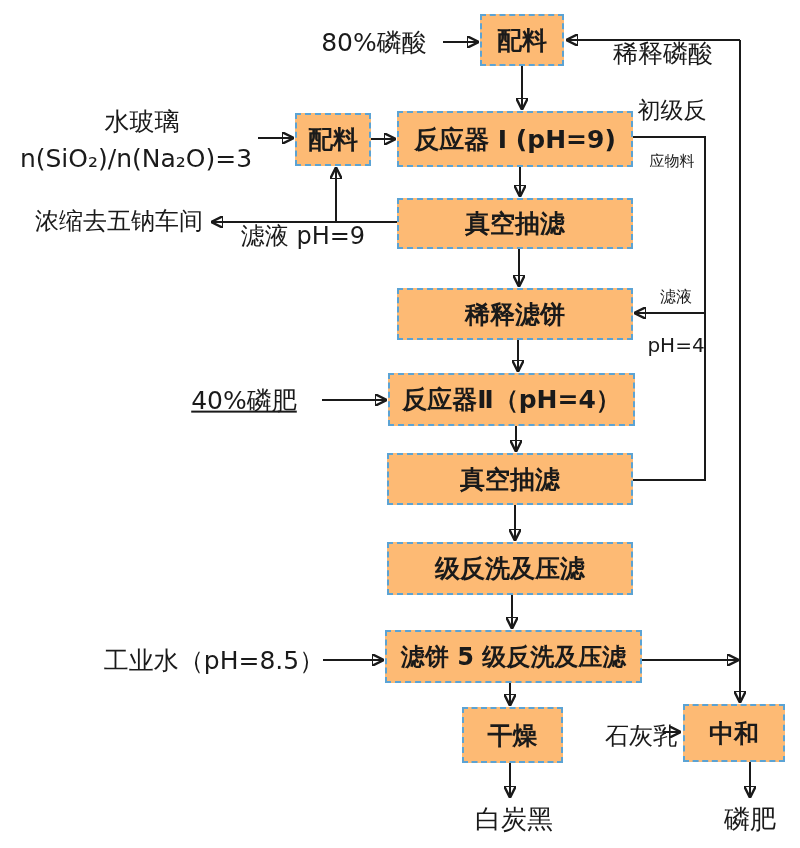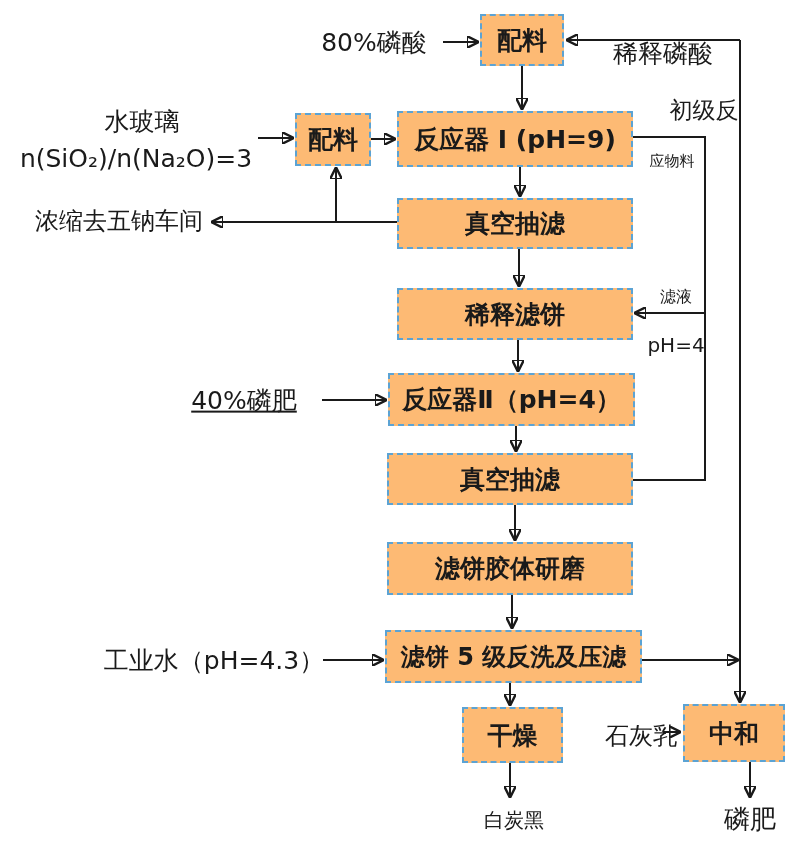--- a/index.html
+++ b/index.html
@@ -53,30 +53,30 @@
   .n-vac2        { left: 387px; top: 453px; width: 246px; height: 52px; }
   .n-mill        { left: 387px; top: 542px; width: 246px; height: 53px; }
   .n-backwash    { left: 385px; top: 630px; width: 257px; height: 53px; font-size: 24px; }
   .n-dry         { left: 462px; top: 707px; width: 101px; height: 56px; }
   .n-neutral     { left: 683px; top: 704px; width: 102px; height: 58px; }
   
   .t-acid80      { left: 374px; top: 43px; }
   .t-dilacid     { left: 663px; top: 27px; margin-top: 27px; }
   .t-waterglass  { left: 142px; top: 122px; }
   .t-ratio       { left: 136px; top: 159px; }
-  .t-primary1    { left: 672px; top: 110px; font-size: 23px; margin-left: 32px; }
+  .t-primary1    { left: 672px; top: 110px; font-size: 23px; }
   .t-primary2    { left: 672px; top: 162px; font-size: 15px; }
   .t-penta       { left: 119px; top: 222px; font-size: 24px; }
   .t-filtrate9   { left: 303px; top: 237px; font-size: 24px; }
   .t-filtrate4   { left: 676px; top: 297px; font-size: 16px; }
   .t-ph4         { left: 676px; top: 345px; font-size: 20px; }
   .t-phos40      { left: 244px; top: 401px; text-decoration: underline; }
   .t-indwater    { left: 214px; top: 661px; }
   .t-lime        { left: 625px; top: 737px; font-size: 24px; margin-left: 16px; }
-  .t-wcb         { left: 514px; top: 820px; font-size: 20px; }
+  .t-wcb         { left: 514px; top: 820px; font-size: 26px; }
   .t-fert        { left: 750px; top: 820px; font-size: 26px; }
 </style>
 </head>
 <body>
 
 <div class="canvas">
 
   <svg class="wires" viewBox="0 0 800 848" xmlns="http://www.w3.org/2000/svg">
     <defs>
       <marker id="ah" viewBox="0 0 10 10" refX="8.5" refY="5" markerWidth="6" markerHeight="6" orient="auto-start-reverse">
@@ -131,33 +131,34 @@
     <path d="M750,762 L750,796" marker-end="url(#ah)"></path>
   </svg>
 
   <div class="node n-peiliao-top">配料</div>
   <div class="node n-peiliao-left">配料</div>
   <div class="node n-reactor1">反应器 Ⅰ (pH=9)</div>
   <div class="node n-vac1">真空抽滤</div>
   <div class="node n-dilute">稀释滤饼</div>
   <div class="node n-reactor2">反应器Ⅱ（pH=4）</div>
   <div class="node n-vac2">真空抽滤</div>
-  <div class="node n-mill">滤饼胶体研磨</div>
+  <div class="node n-mill">级反洗及压滤</div>
   <div class="node n-backwash">滤饼 5 级反洗及压滤</div>
   <div class="node n-neutral">中和</div>
   <div class="node n-dry">干燥</div>
 
   <div class="lbl t-acid80">80%磷酸</div>
   <div class="lbl t-dilacid">稀释磷酸</div>
   <div class="lbl t-waterglass">水玻璃</div>
   <div class="lbl t-ratio">n(SiO₂)/n(Na₂O)=3</div>
   <div class="lbl t-primary1">初级反</div>
   <div class="lbl t-primary2">应物料</div>
   <div class="lbl t-penta">浓缩去五钠车间</div>
+  <div class="lbl t-filtrate9">滤液 pH=9</div>
   <div class="lbl t-filtrate4">滤液</div>
   <div class="lbl t-ph4">pH=4</div>
   <div class="lbl t-phos40">40%磷肥</div>
-  <div class="lbl t-indwater">工业水（pH=4.3）</div>
+  <div class="lbl t-indwater">工业水（pH=8.5）</div>
   <div class="lbl t-lime">石灰乳</div>
   <div class="lbl t-wcb">白炭黑</div>
   <div class="lbl t-fert">磷肥</div>
 
 </div>
 
 </body></html>

